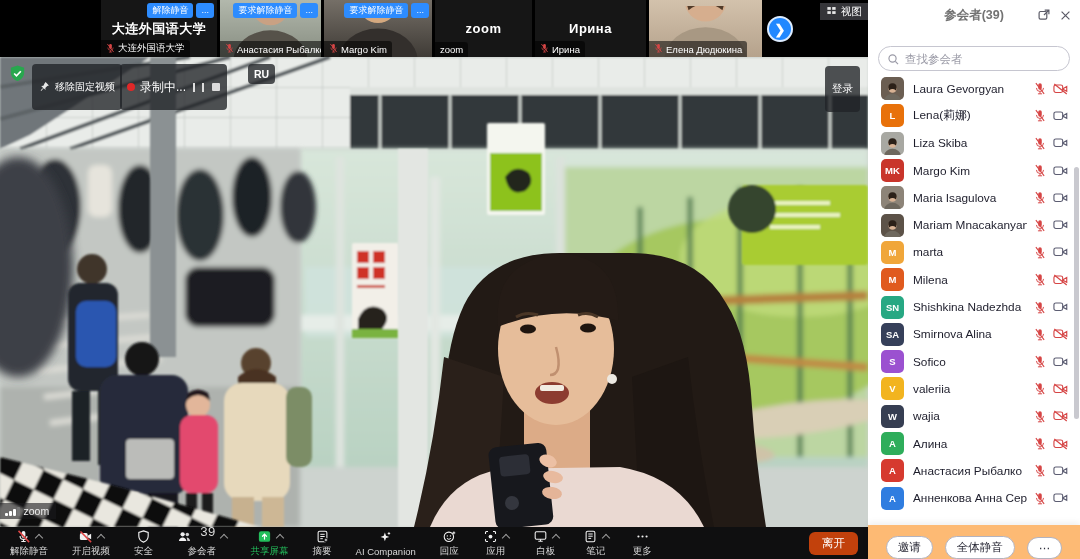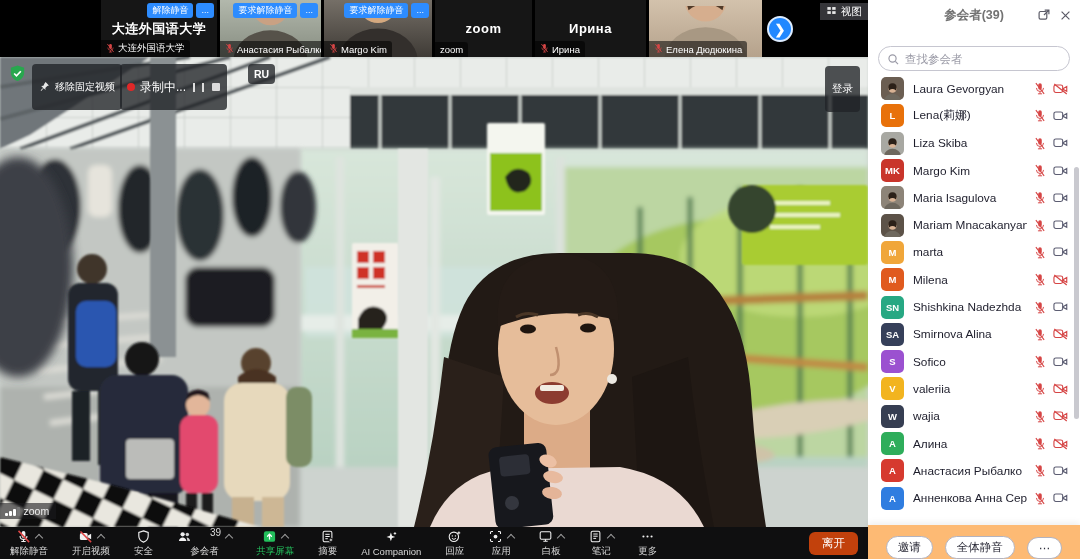--- a/index.html
+++ b/index.html
@@ -41,21 +41,21 @@
 
   
   .toolbar{position:absolute;left:0;top:527px;width:868px;height:32px;background:#0f0f10;
       display:flex;align-items:center;padding:0 10px;box-sizing:border-box;}
   .tb-item{display:flex;flex-direction:column;align-items:center;justify-content:center;
       margin-right:24px;cursor:default;position:relative;}
   .tb-top{display:flex;align-items:center;height:16px;}
   .tbi{width:15px;height:15px;display:block;}
   .tb-label{font-size:9.5px;color:#d9d9d9;margin-top:1px;white-space:nowrap;}
   .tb-item.hl .tb-label{color:#23bf5c;}
-  .tb-count{font-size:10px;color:#d9d9d9;margin-left:18px;vertical-align:top;position:relative;top:-4px;}
+  .tb-count{font-size:13px;color:#d9d9d9;margin-left:8px;vertical-align:top;position:relative;top:-4px;font-family:Liberation Mono, monospace;}
   .chev{width:5px;height:5px;border-left:1.5px solid #9a9a9a;border-top:1.5px solid #9a9a9a;
       transform:rotate(45deg);margin-left:5px;position:relative;top:2px;}
   .leave-btn{margin-left:auto;background:#c2410c;color:#fff;font-size:11.5px;padding:4px 13px;
       border-radius:6px;border:none;}
 
   
   .panel{position:absolute;left:868px;top:0;width:212px;height:559px;background:#fff;box-sizing:border-box;}
   .panel-header{position:relative;height:30px;display:flex;align-items:center;justify-content:center;}
   .panel-title{font-size:12.5px;font-weight:bold;color:#737373;}
   .panel-hicons{position:absolute;right:8px;top:8px;display:flex;gap:8px;align-items:center;}

